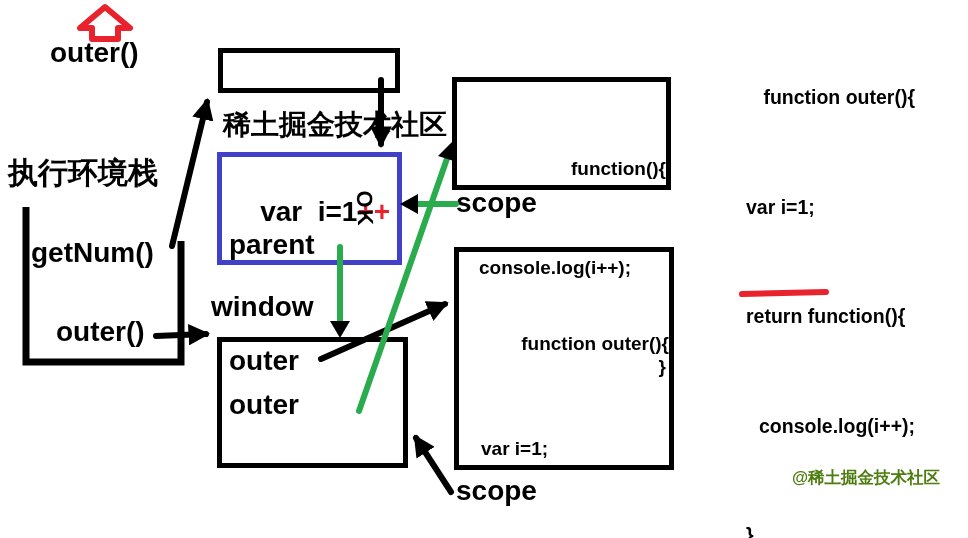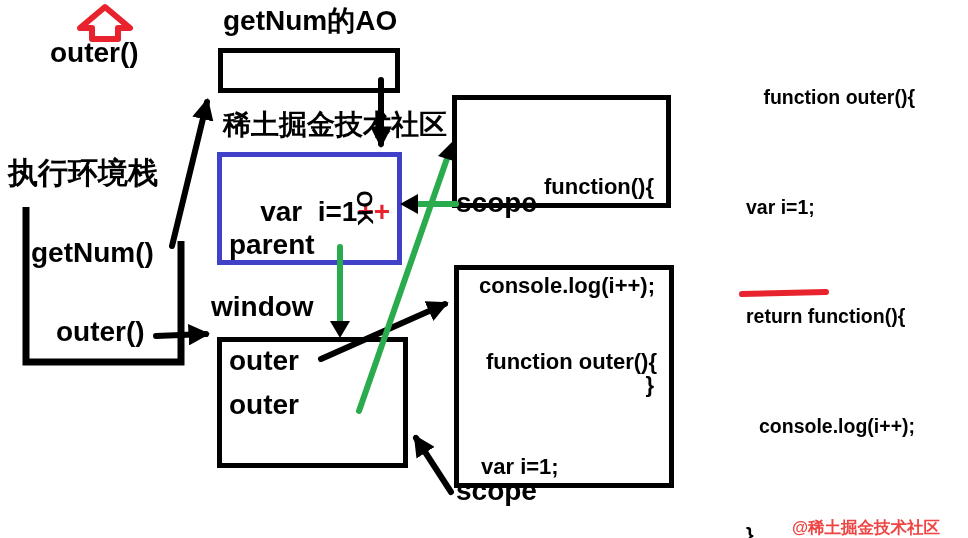--- a/index.html
+++ b/index.html
@@ -2,54 +2,53 @@
 <html><head>
 <meta charset="utf-8">
 <style>
   html,body{margin:0;padding:0;background:#fff;}
   .canvas{position:relative;width:968px;height:538px;background:#ffffff;overflow:hidden;
           font-family:"Liberation Sans",sans-serif;font-weight:bold;color:#000;}
   .lbl{position:absolute;white-space:pre;font-size:28px;line-height:1.1;color:#000;}
   .box{position:absolute;box-sizing:border-box;background:transparent;}
   .box.black{border:5px solid #000;}
   .box.blue{border:5px solid #4040c8;}
-  .codebox{position:absolute;box-sizing:border-box;border:5px solid #000;font-size:22px;
-           line-height:33px;white-space:pre;padding:4px 12px 0 8px;margin-top:18px;}
+  .codebox{position:absolute;box-sizing:border-box;border:5px solid #000;font-size:19px;
+           line-height:33px;white-space:pre;padding:4px 0 0 8px;}
   .codebox.lower{line-height:35px;}
   .code-line{white-space:pre;}
   .ind0{padding-left:0;text-align:right;}
   .ind1{padding-left:14px;}
   .ind2{padding-left:28px;}
   .code-right{position:absolute;left:733px;top:6px;font-size:19.5px;line-height:36.5px;white-space:pre;}
   .code-right .ind1{padding-left:13px;}
   .code-right .ind2{padding-left:26px;}
   .red-text{color:#e8232e;}
   .ok-note{position:absolute;left:346px;top:196px;font-size:22px;transform:rotate(88deg);
            transform-origin:center;letter-spacing:2px;}
   .red-underline{position:absolute;left:739px;top:290px;width:90px;height:6px;background:#e8232e;
                  border-radius:3px;transform:rotate(-1.5deg);}
-  .watermark{position:absolute;left:792px;top:517px;font-size:16.5px;color:#ef4444;font-weight:bold;}
+  .watermark{position:absolute;left:792px;top:467px;font-size:16.5px;color:#4d7c0f;font-weight:bold;}
   svg{position:absolute;pointer-events:none;}
   .overlay{left:0;top:0;}
 </style>
 </head>
 <body>
 
 <div class="canvas">
 
   <svg class="red-arrow" style="left:76px;top:3px;" width="58" height="40" viewBox="0 0 58 40">
     <path d="M29 4 L54 25 L42 25 L42 36 L16 36 L16 25 L4 25 Z" fill="#ffffff" stroke="#e8232e" stroke-width="6" stroke-linejoin="round"></path>
   </svg>
   <div class="lbl" style="left:50px;top:38px;text-align:right;">outer()</div>
 
   <div class="lbl" style="left:8px;top:156px;font-size:30px;">执行环境栈</div>
   <div class="lbl" style="left:31px;top:238px;">getNum()</div>
   <div class="lbl" style="left:56px;top:317px;">outer()</div>
 
-  <div class="lbl" style="left:223px;top:6px;">getNum的AO</div>
   <div class="box black" style="left:218px;top:48px;width:182px;height:45px;"></div>
 
   <div class="lbl" style="left:223px;top:110px;">稀土掘金技术社区</div>
   <div class="box blue" style="left:217px;top:152px;width:185px;height:113px;"></div>
   <div class="lbl" style="left:229px;top:166px;">
     <span>var  i=1</span><span class="red-text">++</span>
   </div>
   <div class="ok-note">OK</div>
   <div class="lbl" style="left:229px;top:230px;">parent</div>
 

